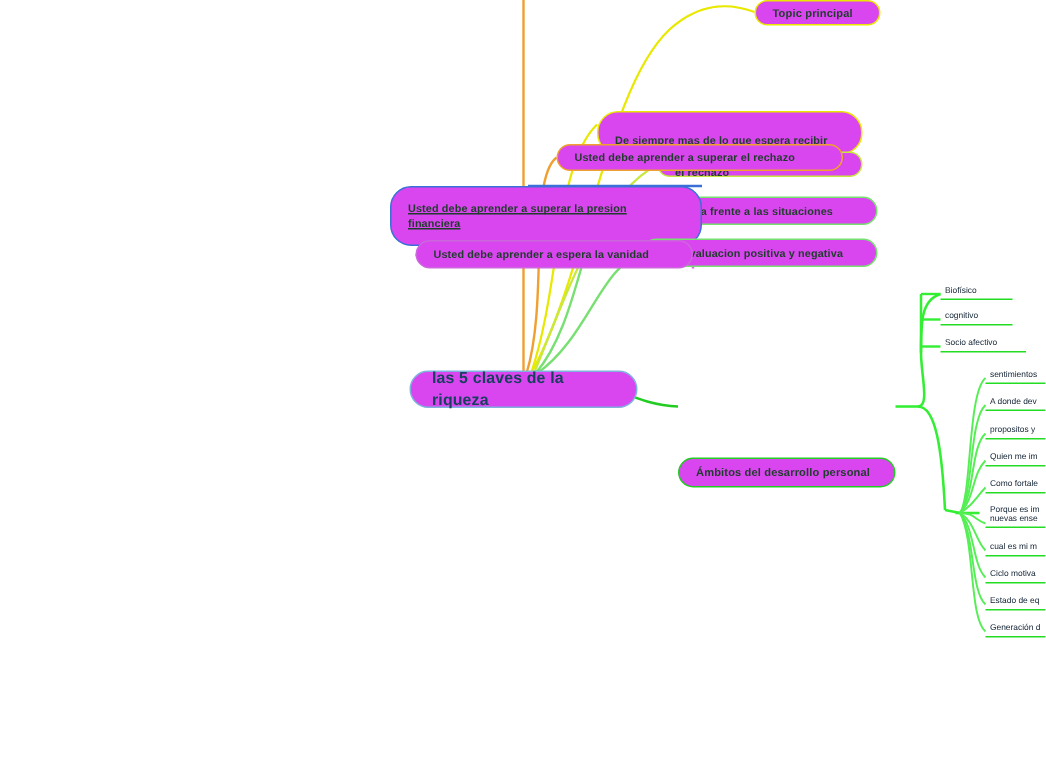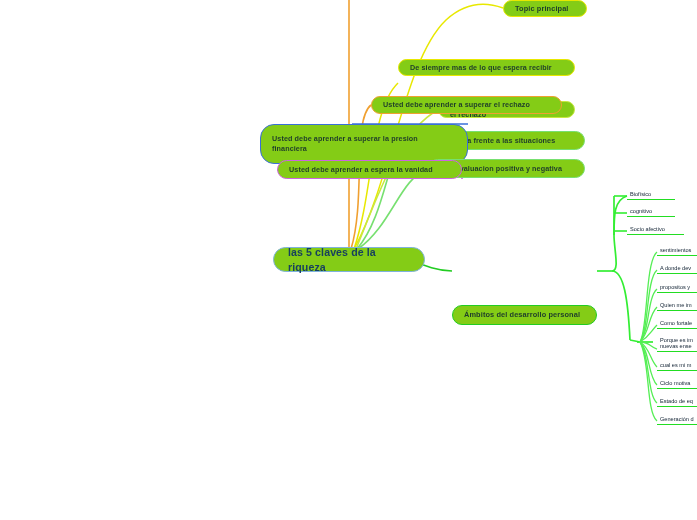--- a/index.html
+++ b/index.html
@@ -12,21 +12,21 @@
   }
   #canvas{position:absolute;left:0;top:0;width:697px;height:520px;}
   #edges{position:absolute;left:0;top:0;width:697px;height:520px;pointer-events:none;}
 
   
   .node{
     position:absolute;
     box-sizing:border-box;
     border:1.6px solid #888;
     border-radius:14px;
-    background:#84cc16;
+    background:#d946ef;
     color:#1f3d2b;
     font-weight:bold;
     font-size:8.4px;
     line-height:1.35;
     letter-spacing:.1px;
     display:flex;
     align-items:center;
     padding:3px 11px;
     white-space:pre-line;
   }
@@ -103,25 +103,25 @@
     <path d="M640,342 C650,356 647,394 657,403" fill="none" stroke="#55ee55" stroke-width="1.3"></path>
     <path d="M640,342 C650,360 646,412 657,421" fill="none" stroke="#55ee55" stroke-width="1.3"></path>
   </svg>
 
   <div class="node center" id="central-node" style="left: 273px; top: 247px; width: 152px; height: 25px; border-color: rgb(127, 178, 220);">
     <span>las 5 claves de la riqueza</span>
   </div>
 
   <div id="nodes-layer">
       <div class="node" style="left: 503px; top: 0px; width: 84px; height: 17px; border-color: rgb(232, 232, 0); font-size: 7.4px;"><span>Topic principal</span></div>
-      <div class="node" style="left: 398px; top: 59px; width: 177px; height: 17px; border-color: rgb(232, 232, 0); font-size: 7.2px;"><span>De siempre mas de lo que espera recibir</span></div>
+      <div class="node" style="left: 398px; top: 74px; width: 177px; height: 29px; border-color: rgb(232, 232, 0); font-size: 7.2px; align-items: flex-end;"><span>De siempre mas de lo que espera recibir</span></div>
       <div class="node" style="left: 438px; top: 101px; width: 137px; height: 17px; border-color: rgb(200, 232, 64); font-size: 7.2px;"><span>Usted debe aprender a superar el rechazo</span></div>
       <div class="node" style="left: 371px; top: 96px; width: 191px; height: 18px; border-color: rgb(240, 160, 48); font-size: 7.2px;"><span>Usted debe aprender a superar el rechazo</span></div>
       <div class="node" style="left: 405px; top: 131px; width: 180px; height: 19px; border-color: rgb(119, 224, 112); font-size: 7.2px;"><span>actitud positiva frente a las situaciones</span></div>
-      <div class="node two-line" style="left: 260px; top: 124px; width: 208px; height: 40px; border-color: rgb(58, 111, 216); font-size: 7.2px;"><span>Usted debe aprender a superar la presion
+      <div class="node two-line" style="left: 260px; top: 124px; width: 208px; height: 40px; border-color: rgb(58, 111, 216); font-size: 7.2px; text-decoration: underline;"><span>Usted debe aprender a superar la presion
 financiera</span></div>
       <div class="node" style="left: 428px; top: 159px; width: 157px; height: 19px; border-color: rgb(119, 224, 112); font-size: 7.2px;"><span>autoevaluacion positiva y negativa</span></div>
       <div class="node" style="left: 277px; top: 160px; width: 185px; height: 19px; border-color: rgb(204, 102, 221); font-size: 7.2px;"><span>Usted debe aprender a espera la vanidad</span></div>
       <div class="node" style="left: 452px; top: 261px; width: 145px; height: 20px; border-color: rgb(34, 204, 34); font-size: 7.4px; margin-top: 44px;"><span>Ámbitos del desarrollo personal</span></div>
     </div>
 
   <div id="leaves-layer">
       <div class="leaf" style="left: 627px; top: 190px; width: 48px; height: 10px;">Biofísico</div>
       <div class="leaf" style="left: 627px; top: 207px; width: 48px; height: 10px;">cognitivo</div>
       <div class="leaf" style="left: 627px; top: 225px; width: 57px; height: 10px;">Socio afectivo</div>

